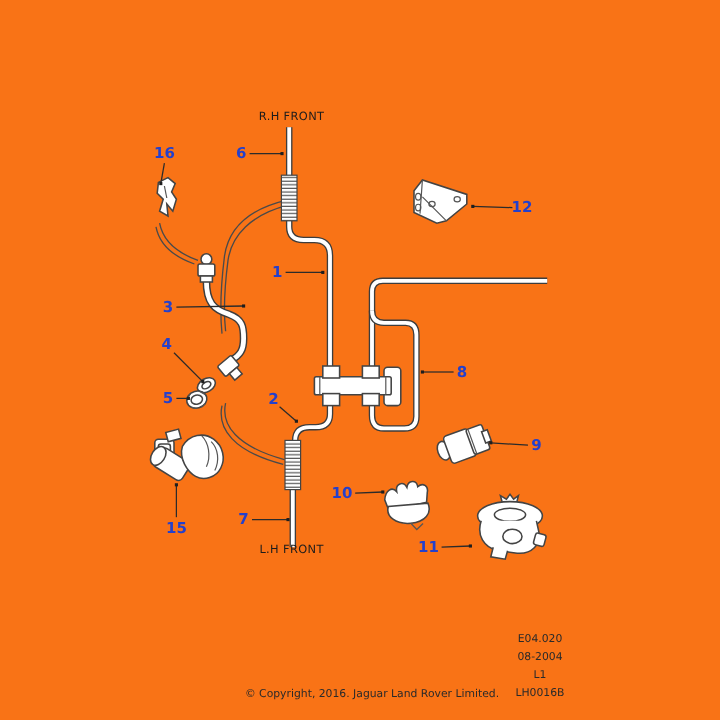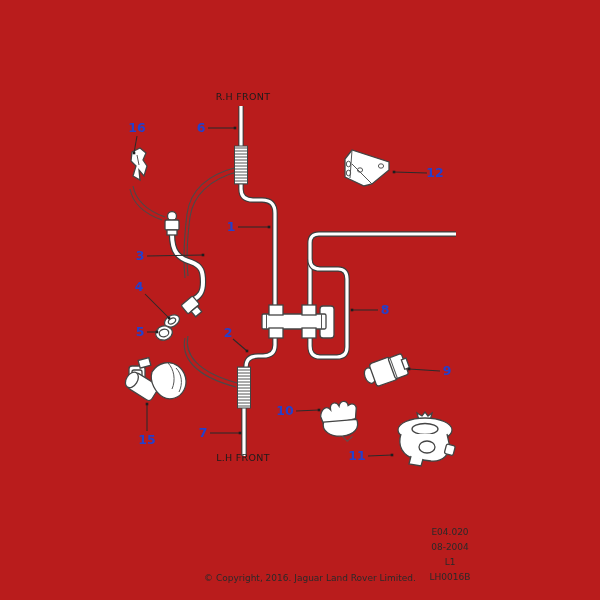--- a/index.html
+++ b/index.html
@@ -1,17 +1,17 @@
 <!DOCTYPE html>
 <html><head>
 <meta charset="utf-8">
 <style>
   html,body{margin:0;padding:0;background:#fff;}
   .canvas{
-    position:relative;width:600px;height:600px;background:#b91c1c;
+    position:relative;width:600px;height:600px;background:#f97316;
     font-family:"DejaVu Sans", sans-serif;overflow:hidden;
   }
   svg text{font-family:"DejaVu Sans", sans-serif;}
   .callout-num{font-size:12.5px;font-weight:bold;fill:#2440cc;text-anchor:middle;cursor:pointer;}
   .dir-label{font-size:9.5px;fill:#1c1c1c;text-anchor:middle;letter-spacing:0.3px;}
   .foot-text{font-size:9px;fill:#2a2a2a;text-anchor:middle;}
   .pipe-outer{fill:none;stroke:#3d3d3d;stroke-width:5.4;stroke-linejoin:round;stroke-linecap:butt;}
   .pipe-inner{fill:none;stroke:#ffffff;stroke-width:3.2;stroke-linejoin:round;stroke-linecap:butt;}
   .tube-outer{fill:none;stroke:#3d3d3d;stroke-width:6.4;stroke-linecap:round;}
   .tube-inner{fill:none;stroke:#ffffff;stroke-width:4;stroke-linecap:round;}

